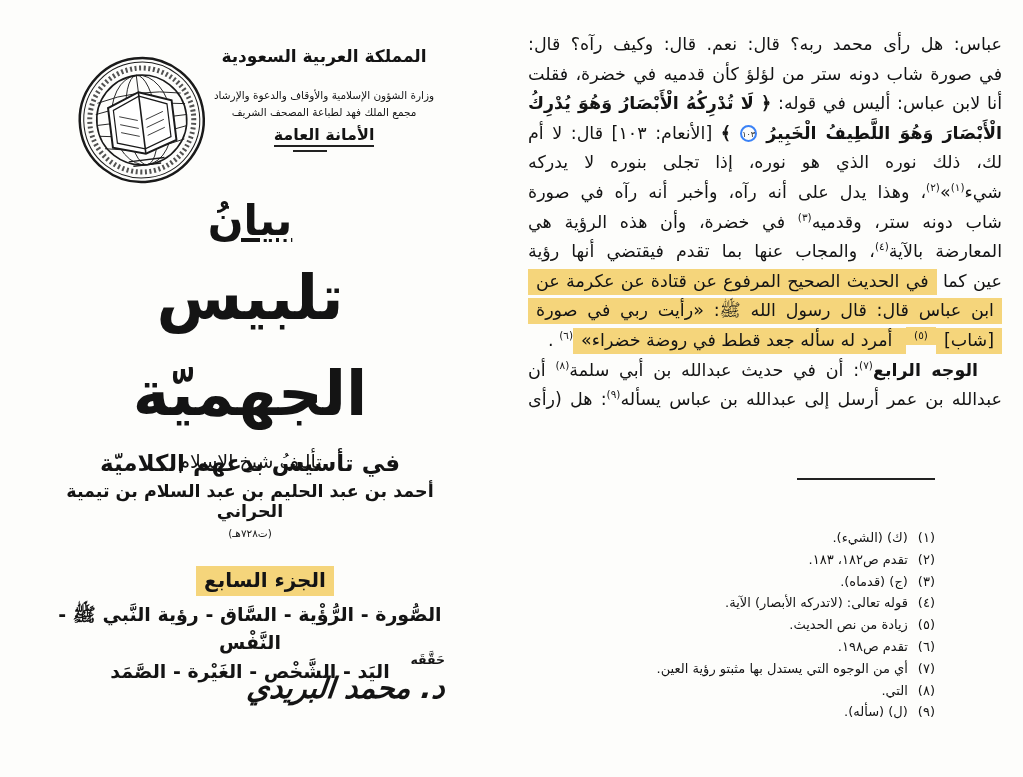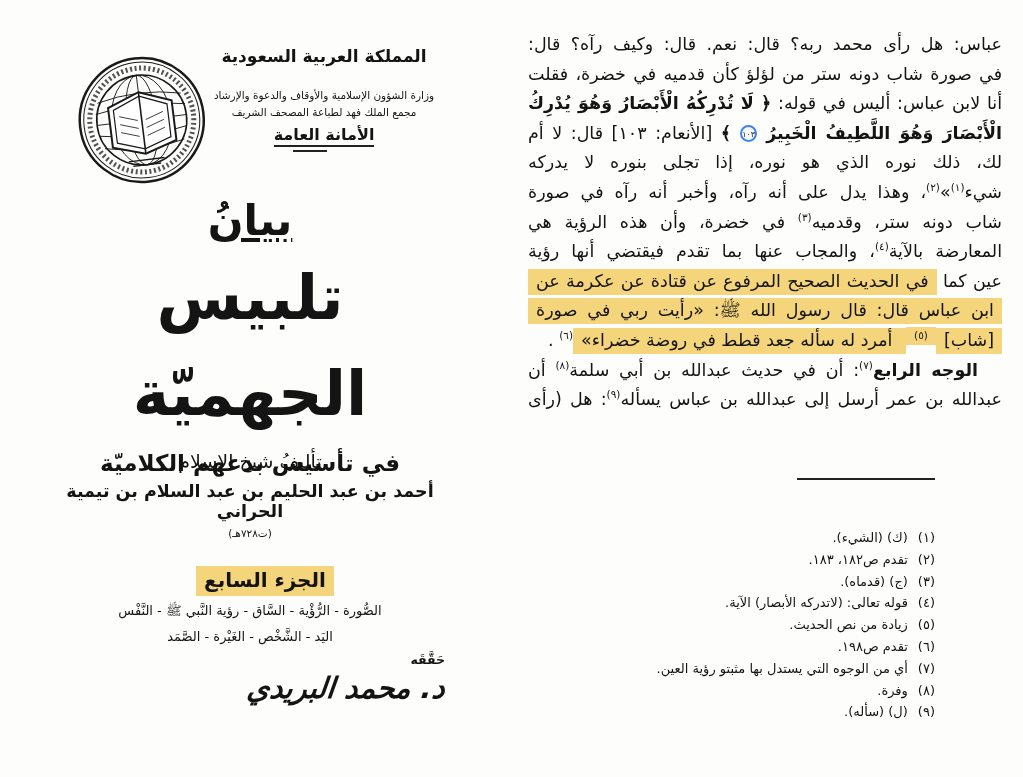--- a/index.html
+++ b/index.html
@@ -28,21 +28,21 @@
   .t-main     { font-size:62px; font-weight:bold; line-height:1.55; letter-spacing:-2px; margin-top:6px; }
   .t-sub      { font-size:23px; font-weight:bold; margin-top:8px; }
 
   #author-block { position:absolute; left:55px; top:450px; width:390px; text-align:center; direction:rtl; }
   .a-label { font-size:19px; font-weight:normal; }
   .a-name  { font-size:17.5px; font-weight:bold; margin-top:9px; letter-spacing:-0.5px; }
   .a-death { font-size:10.5px; margin-top:6px; }
 
   #volume-block { position:absolute; left:55px; top:566px; width:390px; text-align:center; direction:rtl; }
   .vol-badge { display:inline-block; font-size:20px; font-weight:bold; padding:2px 10px 5px;margin-left:30px; }
-  .subj { font-size:13px; font-weight:normal; margin-top:7px; letter-spacing:-0.3px; }
+  .subj { font-size:19px; font-weight:bold; margin-top:7px; letter-spacing:-0.3px; }
 
   #editor-block { position:absolute; left:55px; top:652px; width:390px; text-align:right; direction:rtl; }
   .ed-label { font-size:12.5px; font-weight:bold; }
   .ed-sig   { font-size:29px; font-weight:bold; font-style:italic; margin-top:4px;
               transform:skewX(-6deg); letter-spacing:-1px; }
 
   
   #right-page { position:absolute; left:500px; top:0; width:523px; height:777px; }
 
   #body-text {
@@ -162,19 +162,19 @@
       </div>
     <div id="fn-sep"></div>
     <div id="footnotes">
         <div class="fnrow"><span class="fnnum">(١)</span><span>(ك) (الشيء).</span></div>
         <div class="fnrow"><span class="fnnum">(٢)</span><span>تقدم ص١٨٢، ١٨٣.</span></div>
         <div class="fnrow"><span class="fnnum">(٣)</span><span>(ج) (قدماه).</span></div>
         <div class="fnrow"><span class="fnnum">(٤)</span><span>قوله تعالى: (لاتدركه الأبصار) الآية.</span></div>
         <div class="fnrow"><span class="fnnum">(٥)</span><span>زيادة من نص الحديث.</span></div>
         <div class="fnrow"><span class="fnnum">(٦)</span><span>تقدم ص١٩٨.</span></div>
         <div class="fnrow"><span class="fnnum">(٧)</span><span>أي من الوجوه التي يستدل بها مثبتو رؤية العين.</span></div>
-        <div class="fnrow"><span class="fnnum">(٨)</span><span>وفرة.</span></div>
+        <div class="fnrow"><span class="fnnum">(٨)</span><span>التي.</span></div>
         <div class="fnrow"><span class="fnnum">(٩)</span><span>(ل) (سأله).</span></div>
       </div>
 
   </div>
 
 </div>
 
 </body></html>

